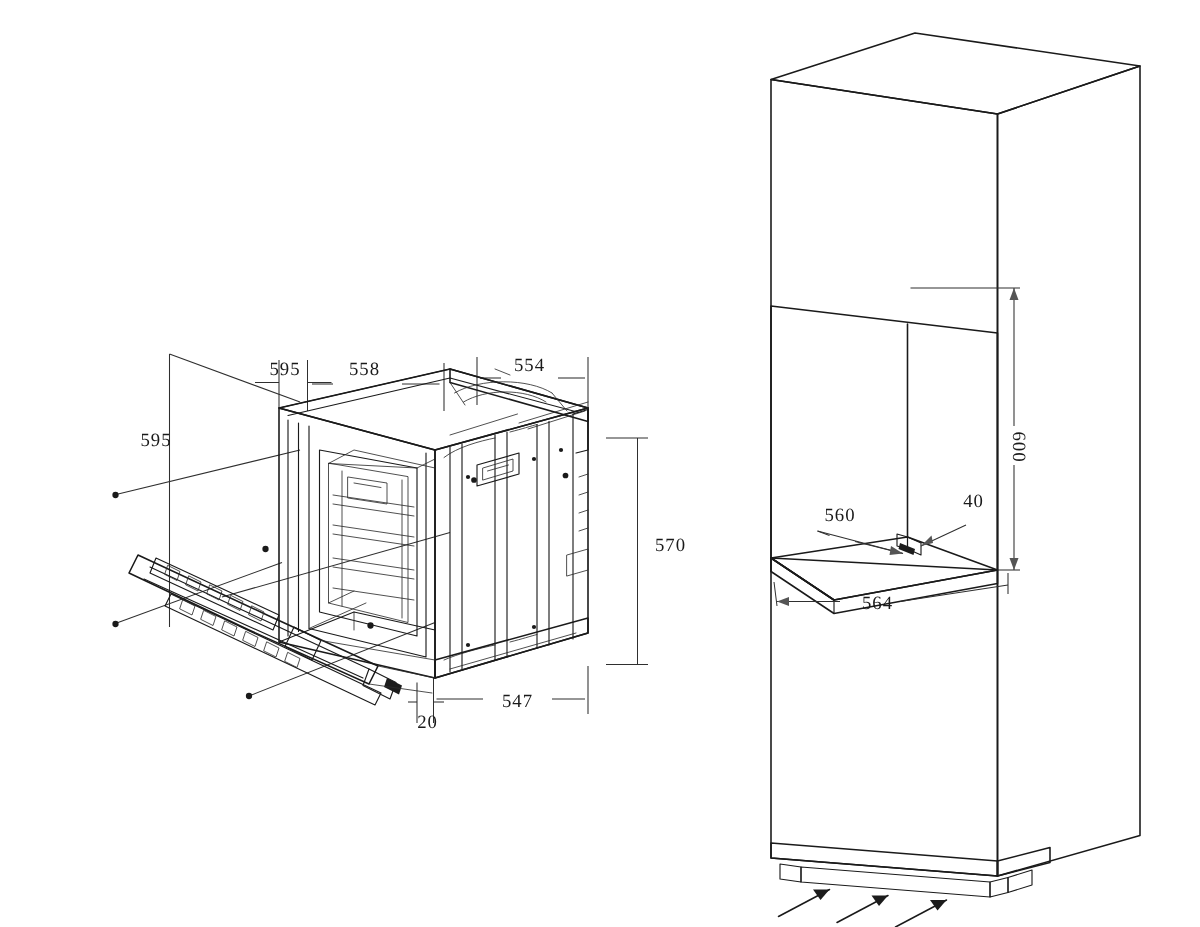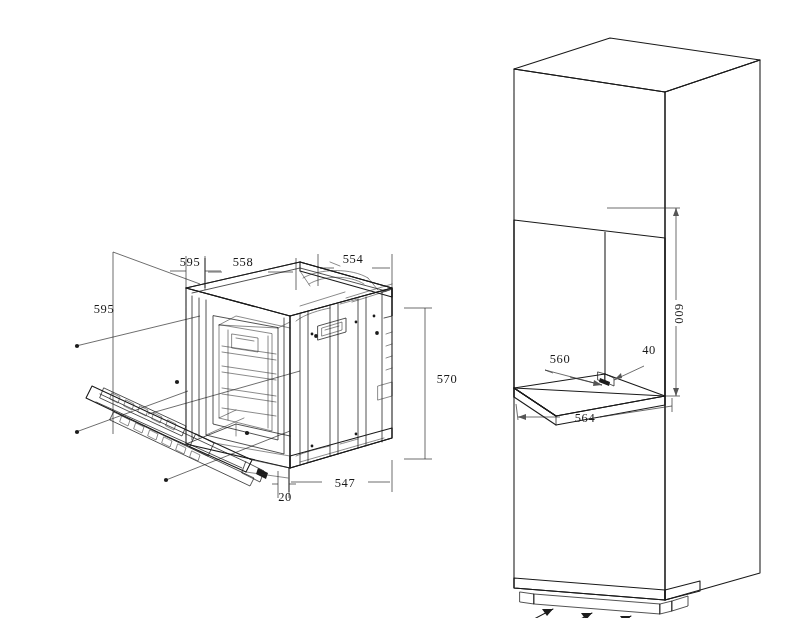--- a/index.html
+++ b/index.html
@@ -12,21 +12,20 @@
     height: 618px;
     font-family: "Liberation Sans", sans-serif;
     overflow: hidden;
     position: relative;
   }
   #drawing-root {
     position: relative;
     width: 800px;
     height: 516px;
     background: #f97316;
-    margin-top: 16px;
   }
   svg.sheet {
     display: block;
     width: 800px;
     height: 618px;
   }
   .ln        { stroke: #1a1a1a; fill: none; stroke-width: 1.05; stroke-linecap: round; stroke-linejoin: round; }
   .ln-thin   { stroke: #1a1a1a; fill: none; stroke-width: 0.75; stroke-linecap: round; stroke-linejoin: round; }
   .ln-hair   { stroke: #2b2b2b; fill: none; stroke-width: 0.55; stroke-linecap: round; stroke-linejoin: round; }
   .dim       { stroke: #2f2f2f; fill: none; stroke-width: 0.7; stroke-linecap: butt; }

